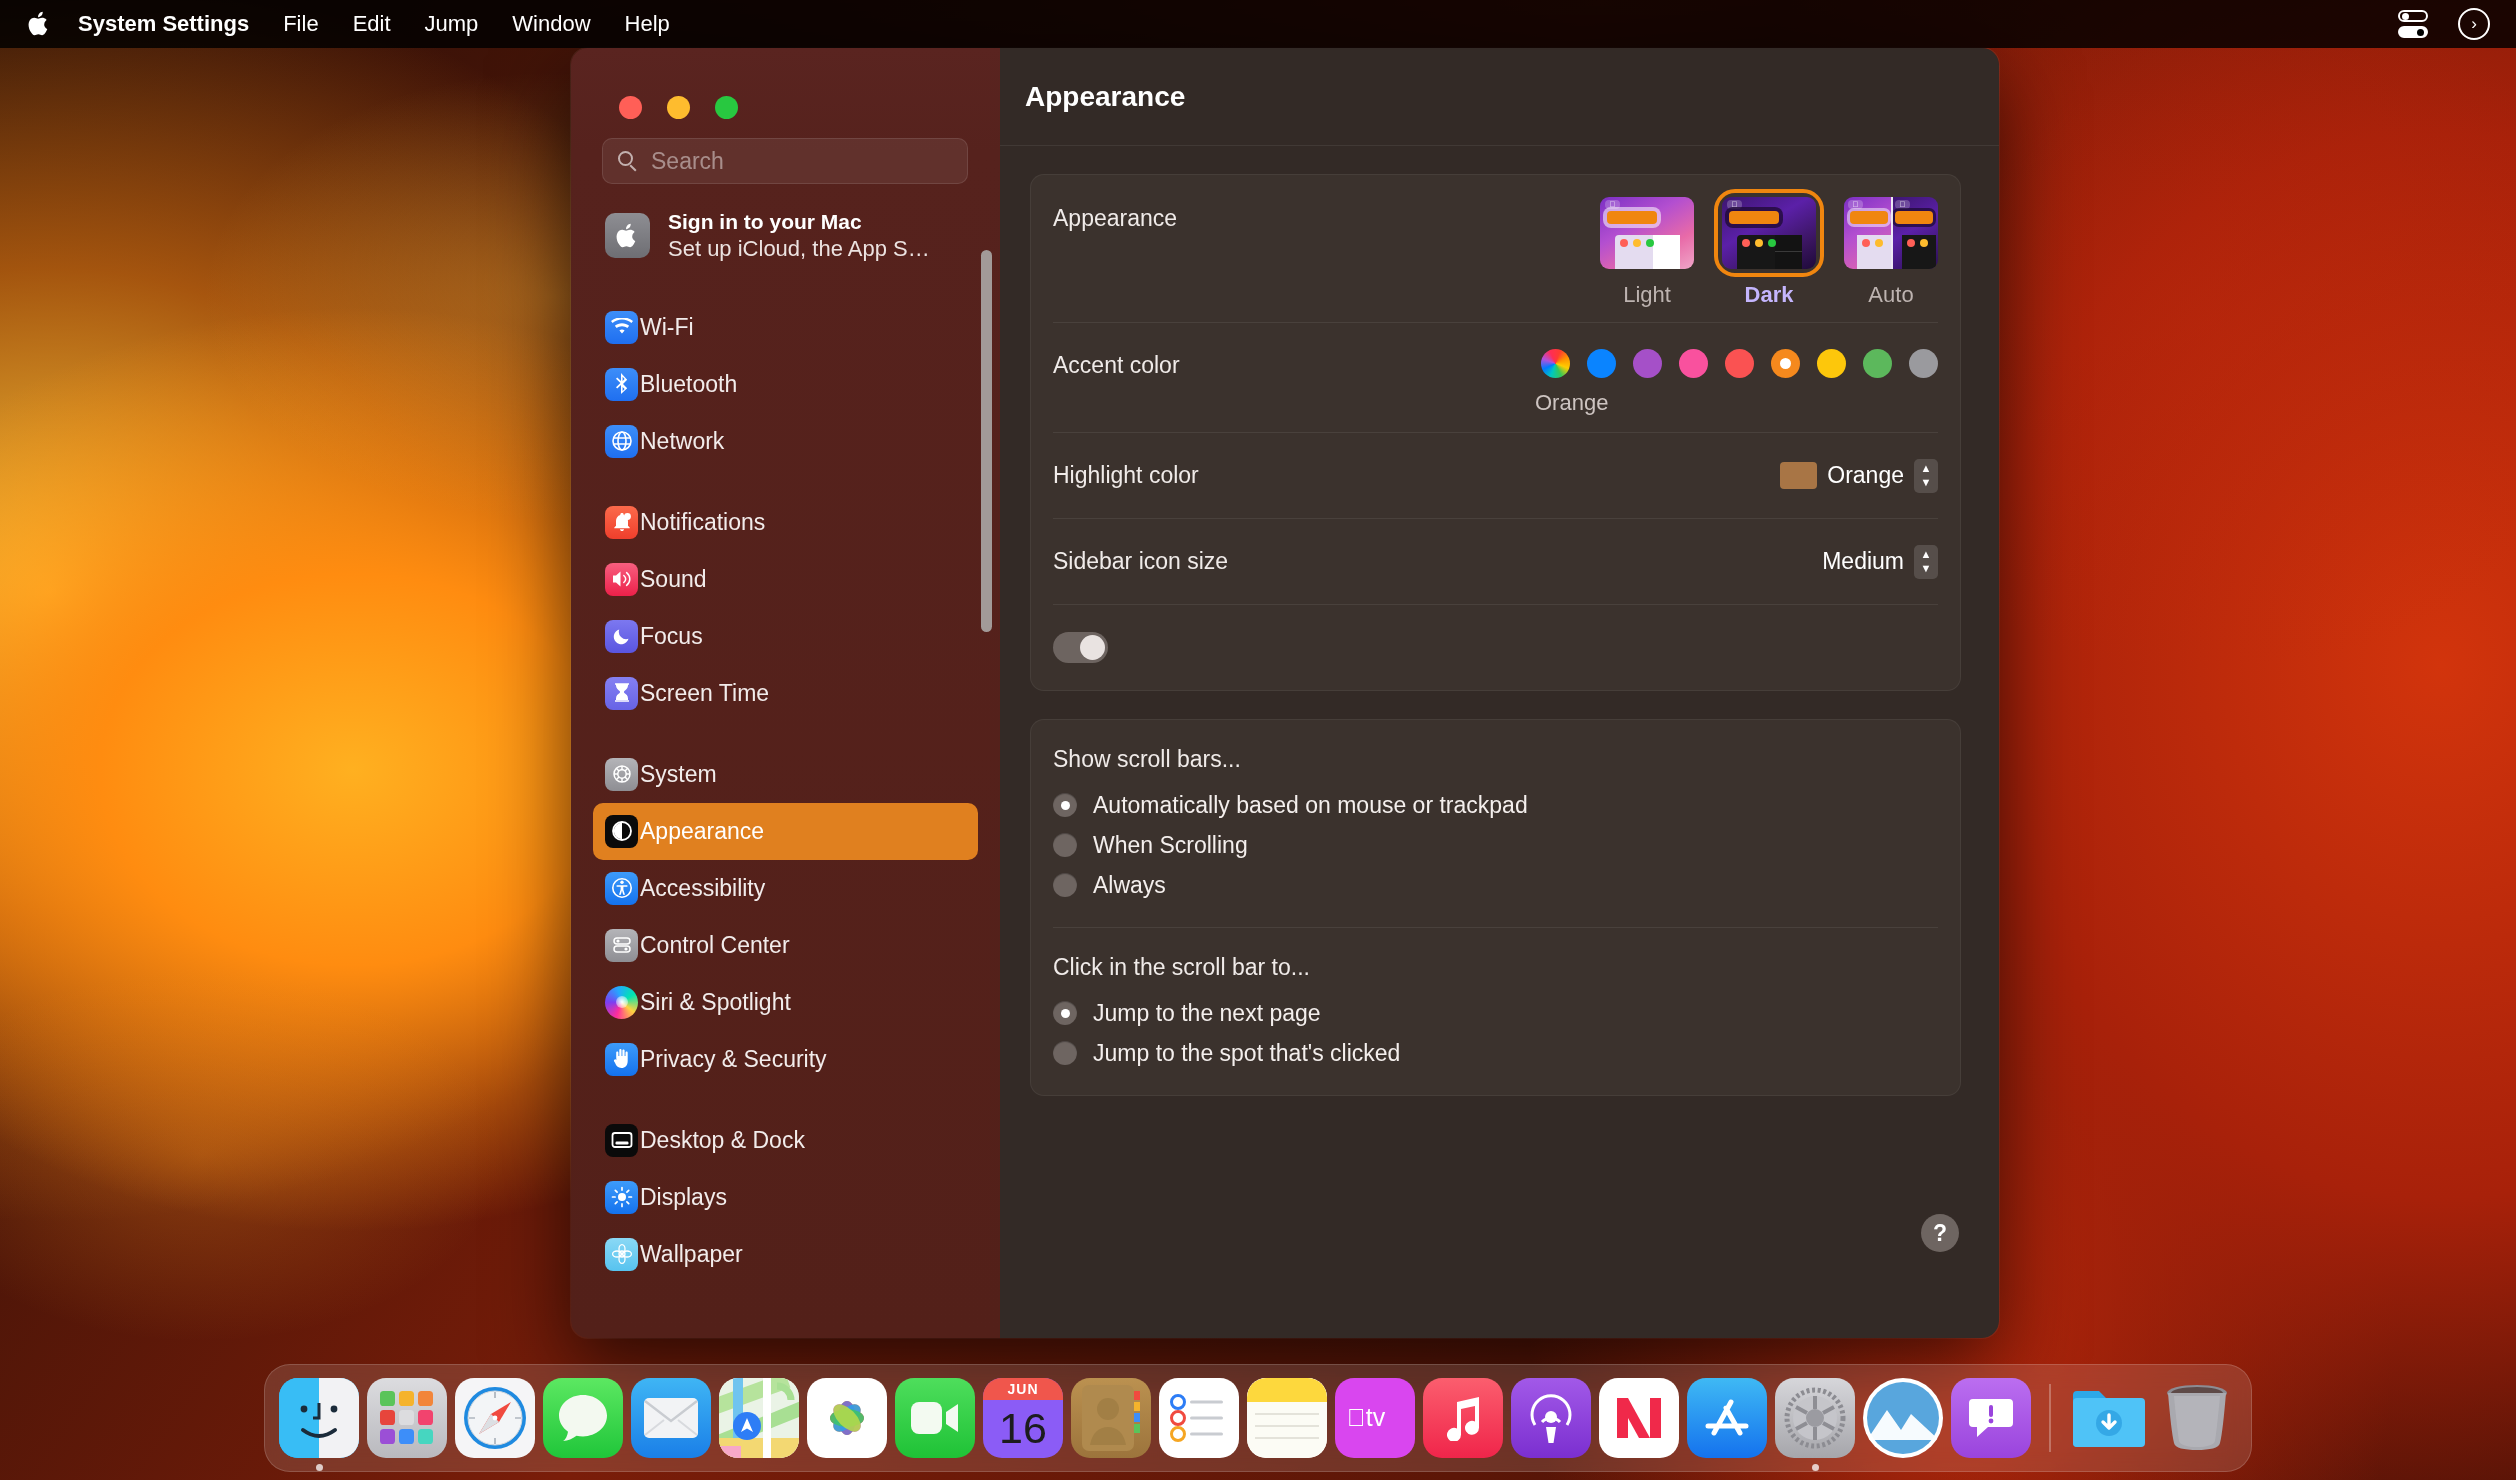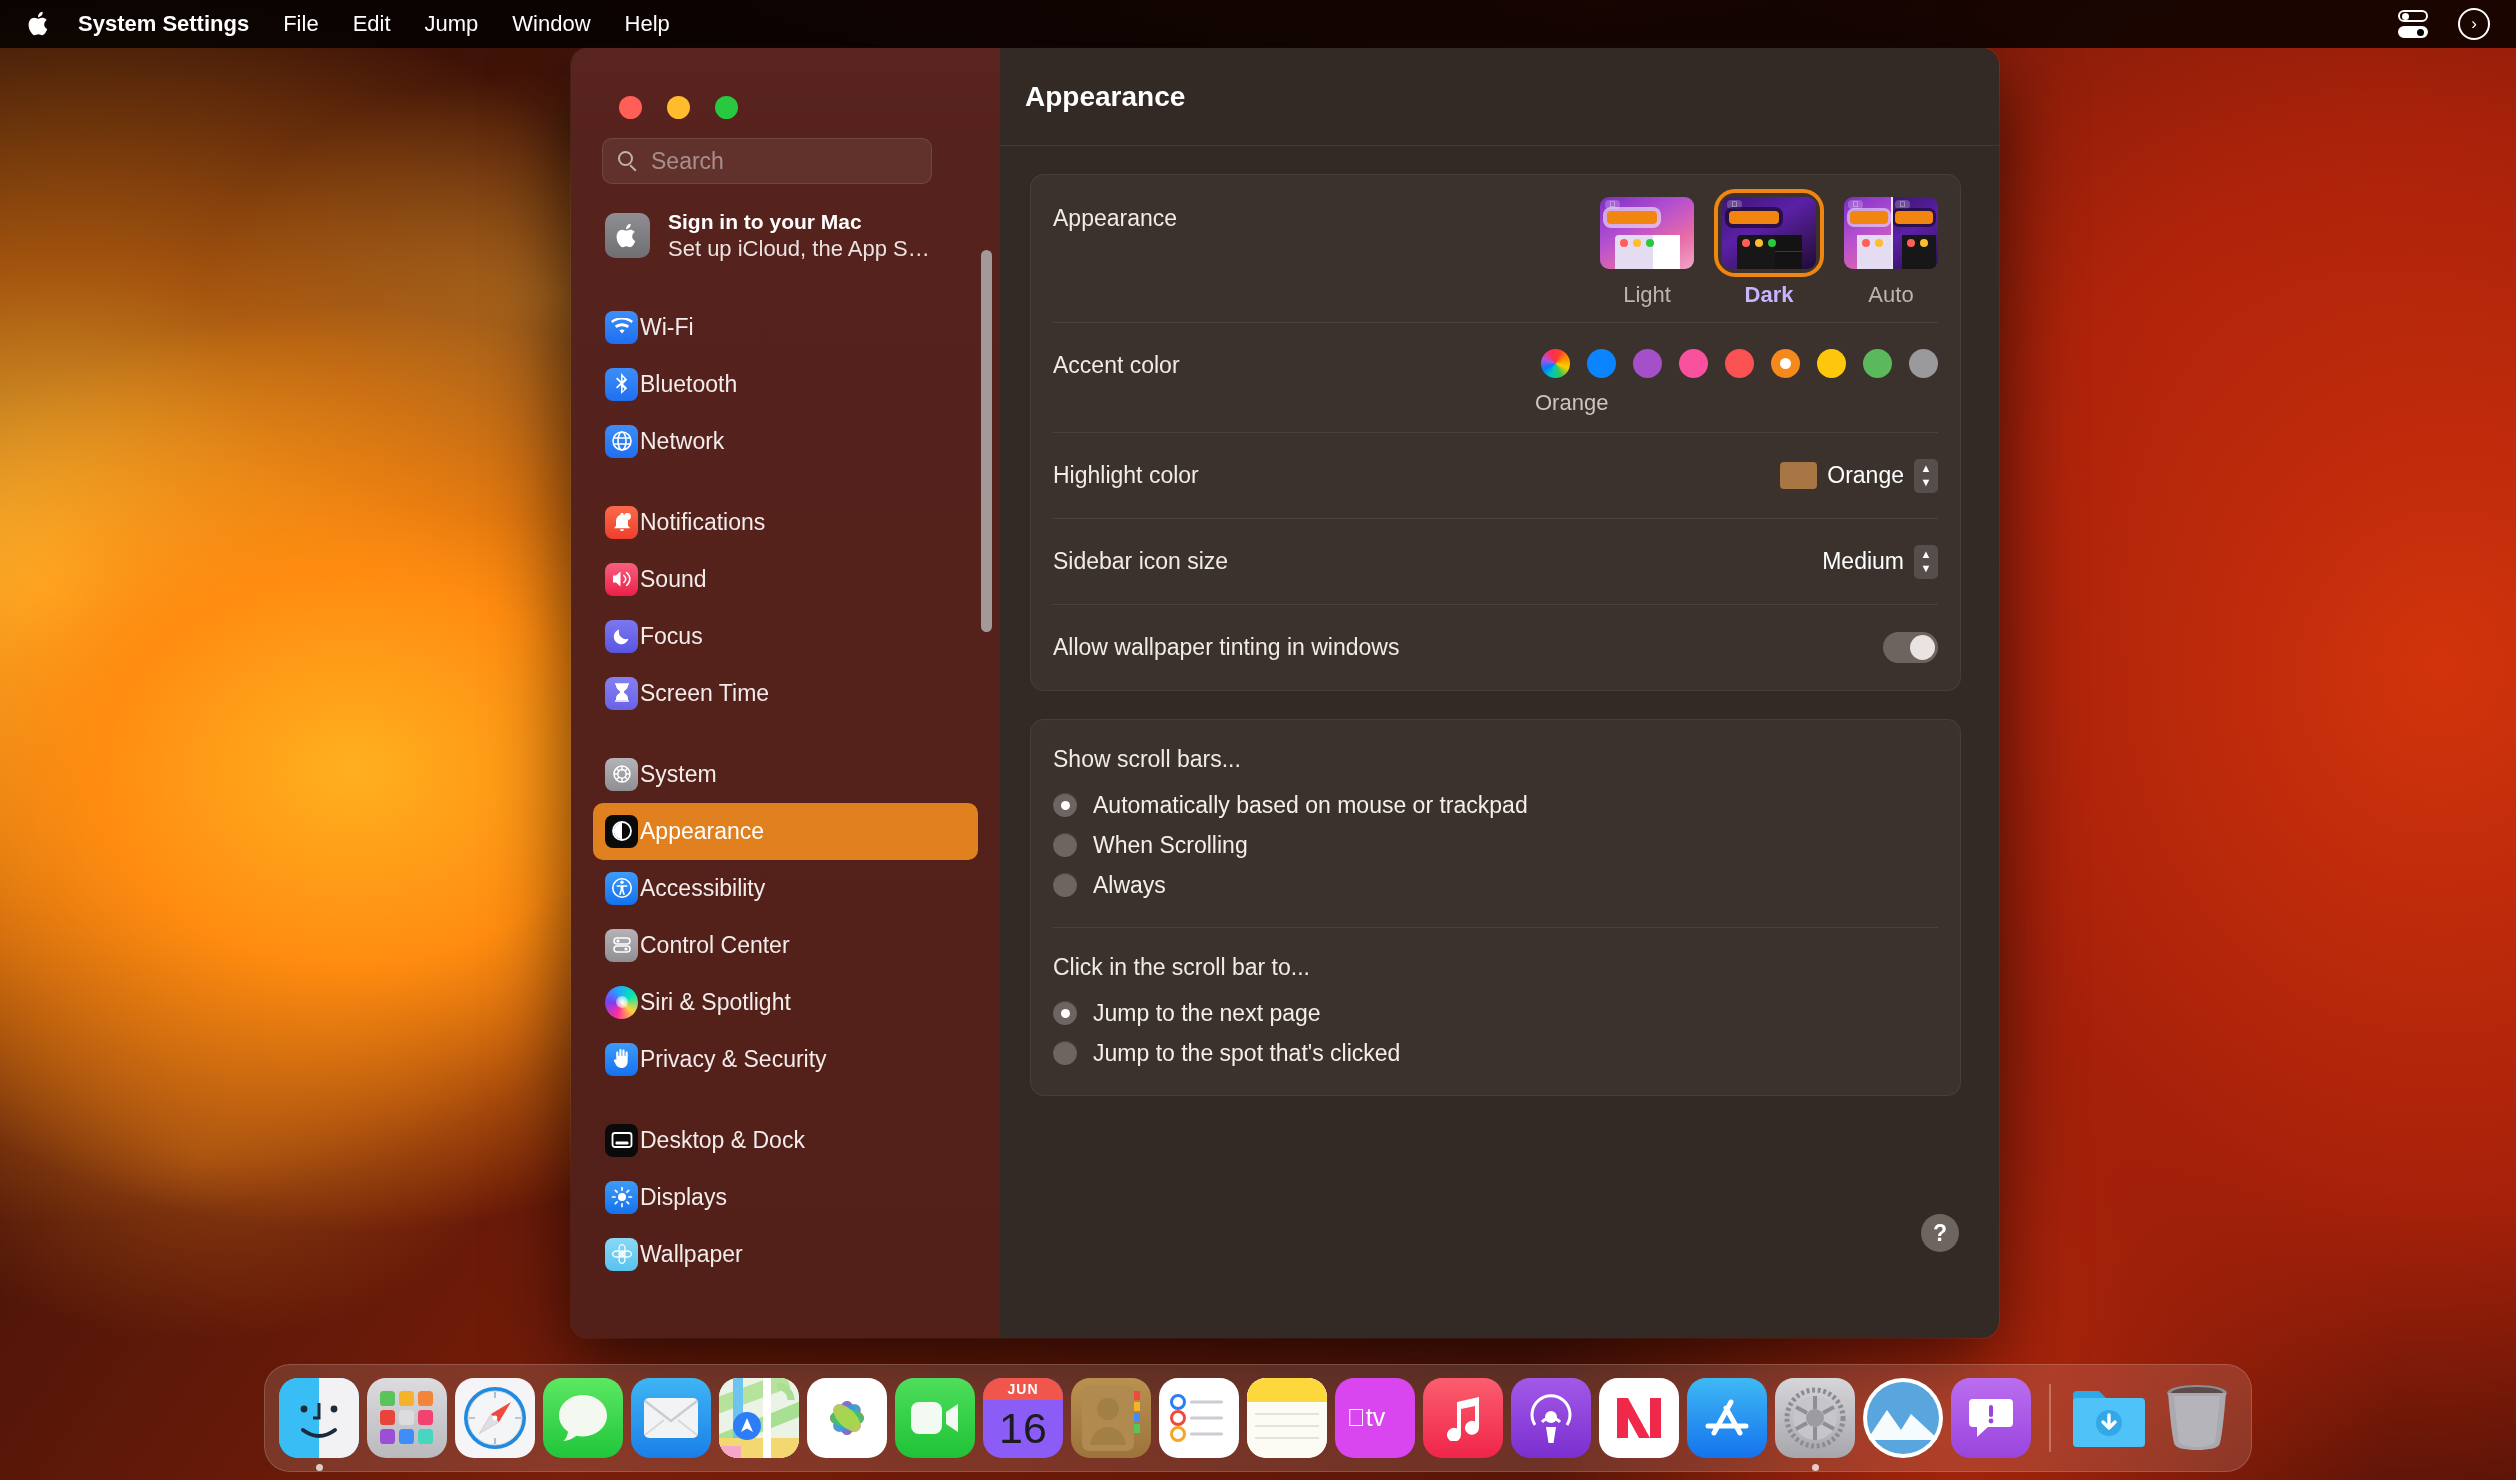--- a/index.html
+++ b/index.html
@@ -65,21 +65,21 @@
     background:linear-gradient(180deg, #5a2420 0%, #56221d 8%, #532019 100%);
     position:relative; overflow:hidden;
   }
   .traffic{ position:absolute; top:48px; left:48px; display:flex; gap:25px; }
   .light{ width:23px; height:23px; border-radius:50%; }
   .light.r{ background:#ff5f57; }
   .light.y{ background:#febc2e; }
   .light.g{ background:#28c840; }
 
   .searchbox{
-    position:absolute; top:90px; left:31px; width:330px; height:46px;
+    position:absolute; top:90px; left:31px; width:366px; height:46px;
     background:rgba(255,255,255,0.07); border:1px solid rgba(255,255,255,0.10);
     border-radius:10px; display:flex; align-items:center; padding:0 14px;
   }
   .search-ico{ width:22px; height:22px; position:relative; flex:0 0 22px; margin-right:12px; }
   .search-ico .c{ position:absolute; width:15px; height:15px; border:2px solid rgba(255,255,255,0.62); border-radius:50%; top:1px; left:1px;}
   .search-ico .h{ position:absolute; width:8px; height:2px; background:rgba(255,255,255,0.62); transform:rotate(45deg); top:17px; left:12px; }
   .search-ph{ color:rgba(255,255,255,0.45); font-size:23px; }
 
   #sidelist{ position:absolute; top:155px; left:0; right:0; bottom:0; padding:0 22px; }
   .sb-item{
@@ -509,21 +509,20 @@
           <div class="row-right popup">
             <span>Medium</span>
             <div class="stepper">
                 <span>▲</span>
                 <span>▼</span>
               </div>
           </div>
         </div>
 
         <div class="row">
-          <div class="row-label">Allow wallpaper tinting in windows</div>
           <div class="row-right">
             <div class="toggle">
                 <div class="kn"></div>
               </div>
           </div>
         </div>
       </div>
 
       <div class="card">
         <div class="radio-sec">

